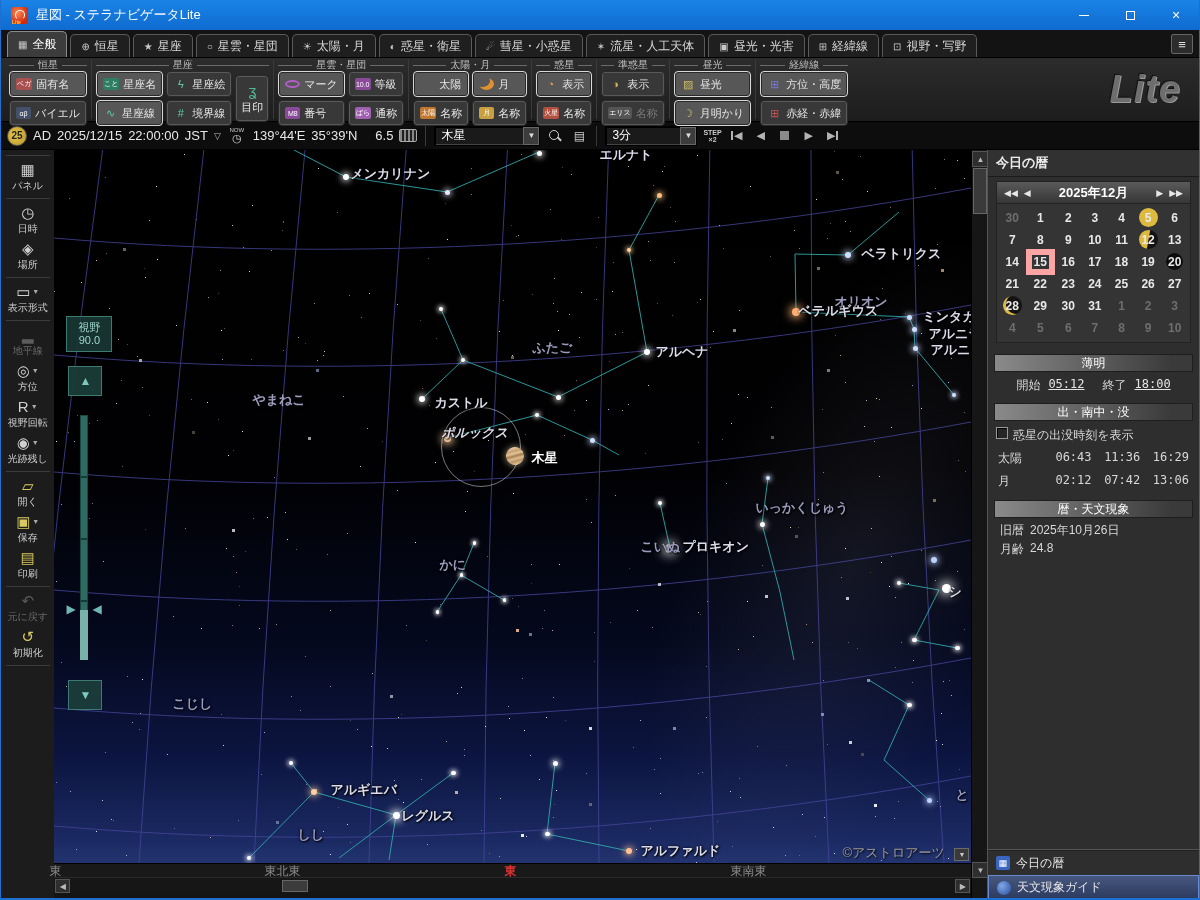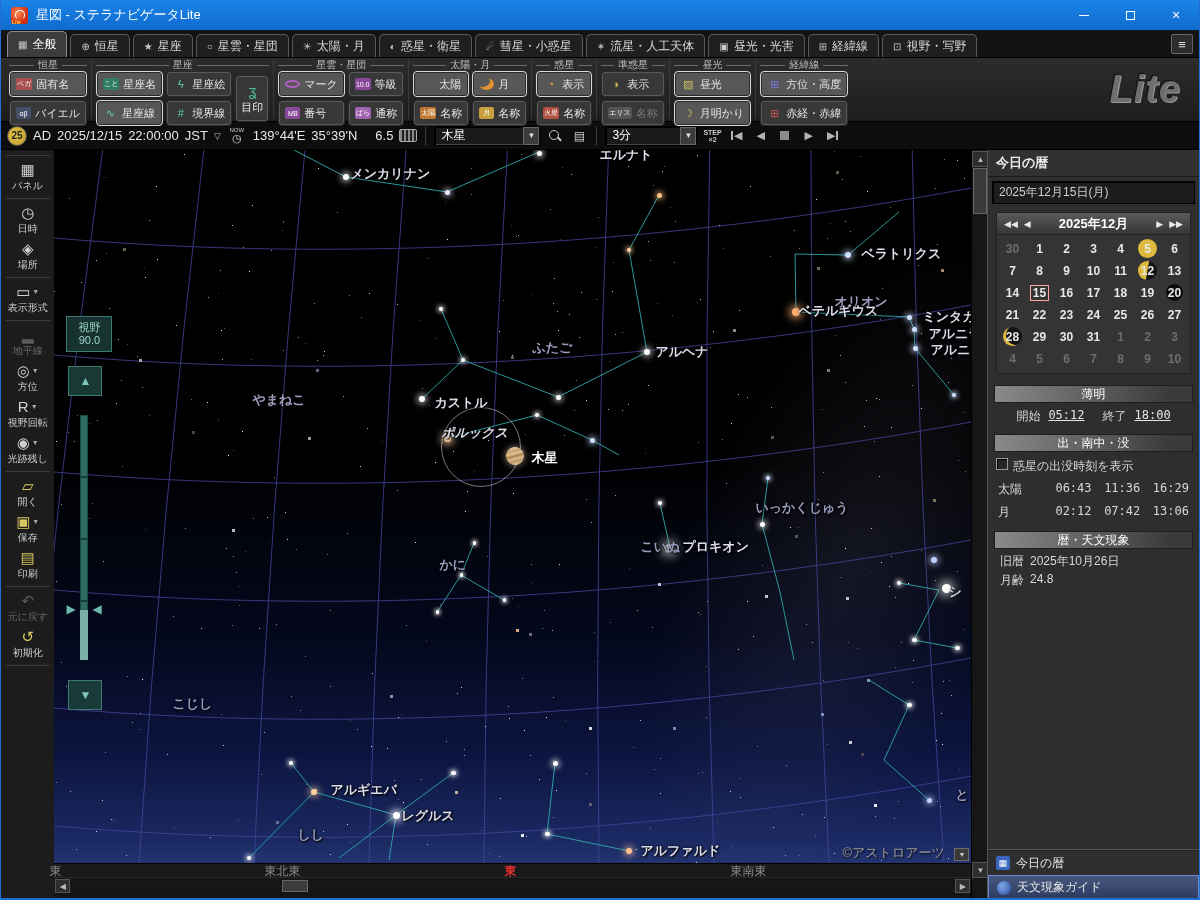--- a/index.html
+++ b/index.html
@@ -133,21 +133,21 @@
   .caltitle{flex:1;text-align:center;font-size:13px;font-weight:bold;color:#fff;}
   .calgrid{display:grid;grid-template-columns:repeat(7,1fr);padding:3px 2px 0 2px;row-gap:1px;}
   .cday{position:relative;height:21px;display:flex;align-items:center;justify-content:center;font-size:12px;font-weight:bold;color:#e8e8e8;}
   .cday.out{color:#6e6e6e;}
   .cday .mooncal{position:absolute;width:19px;height:19px;border-radius:50%;z-index:0;}
   .cday span{position:relative;z-index:1;}
   .mfull{background:#ddba3e;}
   .mlast{background:linear-gradient(100deg,#ddba3e 48%,#131313 52%);}
   .mnew{background:#0c0c0c;border:1px solid #3a3a3a;}
   .mcres{background:radial-gradient(circle at 68% 42%,#131313 56%,#ddba3e 60%);}
-  .cday.today span{border:1px solid #fca5a5;padding:0 2px;}
+  .cday.today span{border:6px solid #fca5a5;padding:0 2px;}
   .secbar{margin:7px 6px 3px 6px;height:18px;background:linear-gradient(90deg,#8a8a8a,#3a3a3a 90%);border:1px solid #1e1e1e;
     color:#fff;font-size:12px;display:flex;align-items:center;justify-content:center;}
   .twrow{display:flex;justify-content:center;gap:8px;font-size:12px;padding:2px 0;}
   .tval{font-family:"DejaVu Sans Mono",monospace;text-decoration:underline;color:#e4e4e4;}
   .chkrow{display:flex;gap:5px;font-size:12px;padding:3px 8px;}
   .chkbox{width:12px;height:12px;background:#262626;border:1px solid #999;box-shadow:inset 1px 1px 0 #000;}
   .rsrow{display:flex;font-size:12px;padding:3px 10px;}
   .rsname{width:46px;}
   .rstime{width:50px;text-align:right;font-family:"DejaVu Sans Mono",monospace;}
   .krow{display:flex;gap:6px;font-size:12px;padding:1px 12px;}
@@ -672,21 +672,20 @@
     </div>
 
     <div class="vscroll">
       <div class="varr" style="top:1px;">▲</div>
       <div class="vthumb"></div>
       <div class="varr" style="top:712px;">▼</div>
     </div>
 
     <div class="panel">
       <div class="phead">今日の暦</div>
-      <div class="pdate">2025年12月15日(月)</div>
       <div class="cal">
         <div class="calhead">
           <span class="calnav">◀◀</span>
           <span class="calnav">◀</span>
           <span class="caltitle">2025年12月</span>
           <span class="calnav">▶</span>
           <span class="calnav">▶▶</span>
         </div>
         <div class="calgrid" id="calgrid">
             <div class="cday out">

